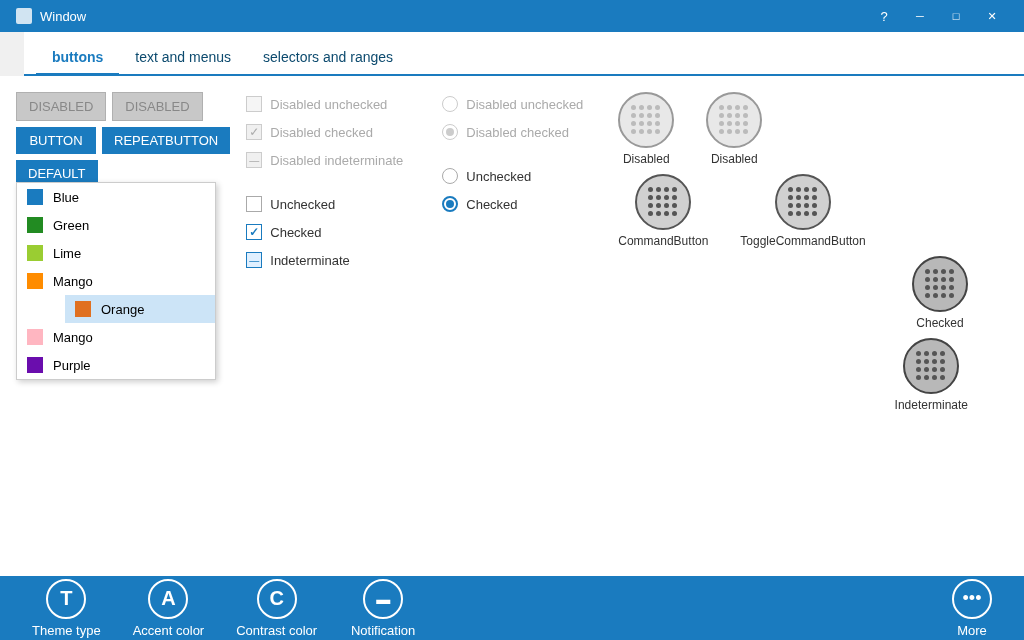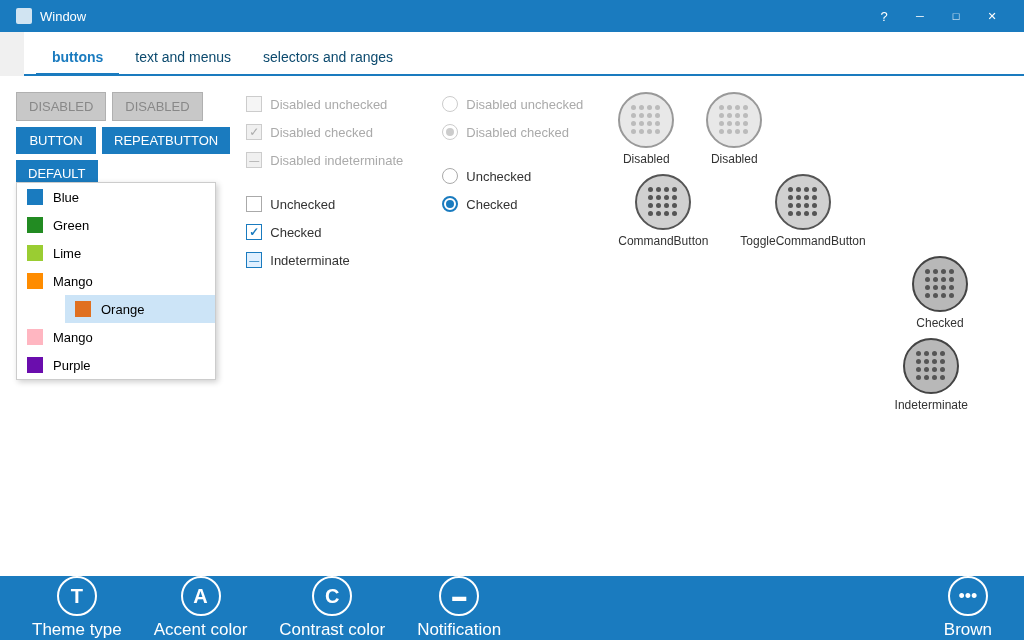--- a/index.html
+++ b/index.html
@@ -270,21 +270,21 @@
     }
     .toolbar-circle {
       width: 40px; height: 40px;
       border-radius: 50%;
       border: 2px solid white;
       display: flex; align-items: center; justify-content: center;
       color: white;
       font-size: 20px;
       font-weight: bold;
     }
-    .toolbar-label { color: white; font-size: 17px; }
+    .toolbar-label { color: white; font-size: 13px; }
     .toolbar-spacer { flex: 1; }
     .toolbar-more {
       display: flex;
       flex-direction: column;
       align-items: center;
       gap: 4px;
       cursor: pointer;
       padding: 8px 16px;
     }
     .toolbar-more-circle {
@@ -591,15 +591,15 @@
     <div class="toolbar-circle">C</div>
     <span class="toolbar-label">Contrast color</span>
   </div>
   <div class="toolbar-item">
     <div class="toolbar-circle" style="font-size:14px;">▬</div>
     <span class="toolbar-label">Notification</span>
   </div>
   <div class="toolbar-spacer"></div>
   <div class="toolbar-more">
     <div class="toolbar-more-circle">•••</div>
-    <span class="toolbar-label">Brown</span>
+    <span class="toolbar-label">More</span>
   </div>
 </div>
 
 </body></html>

